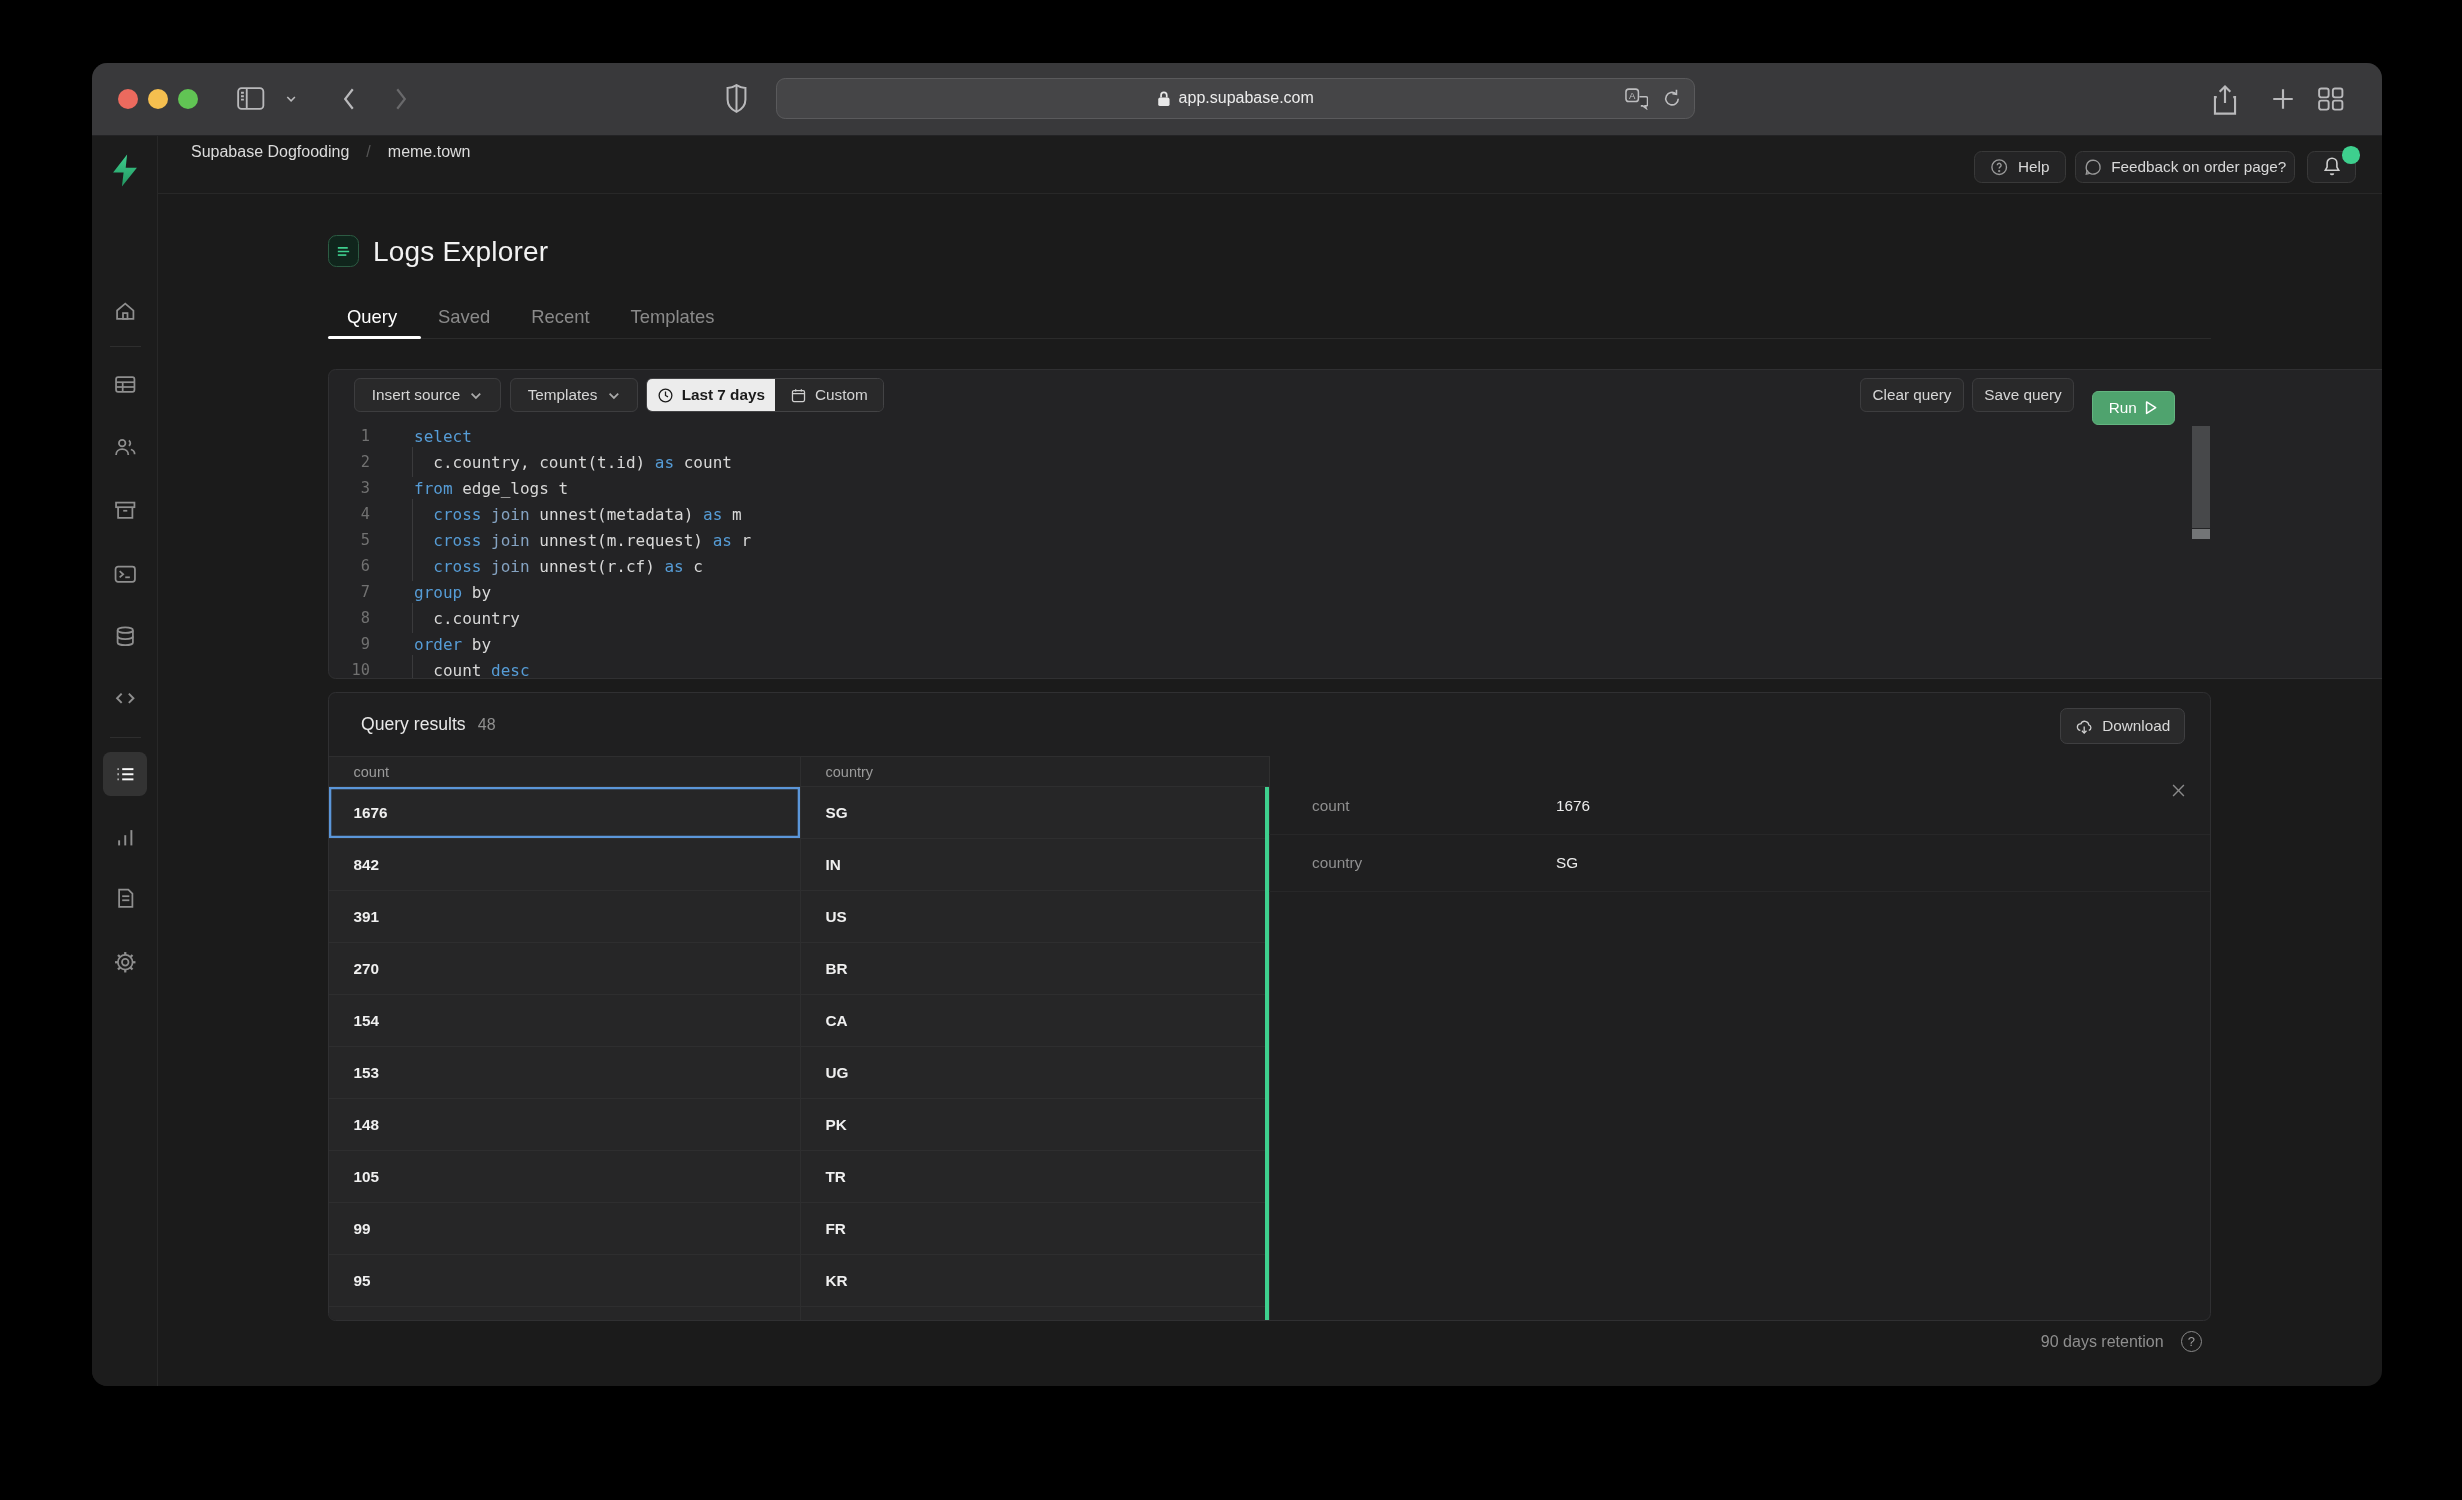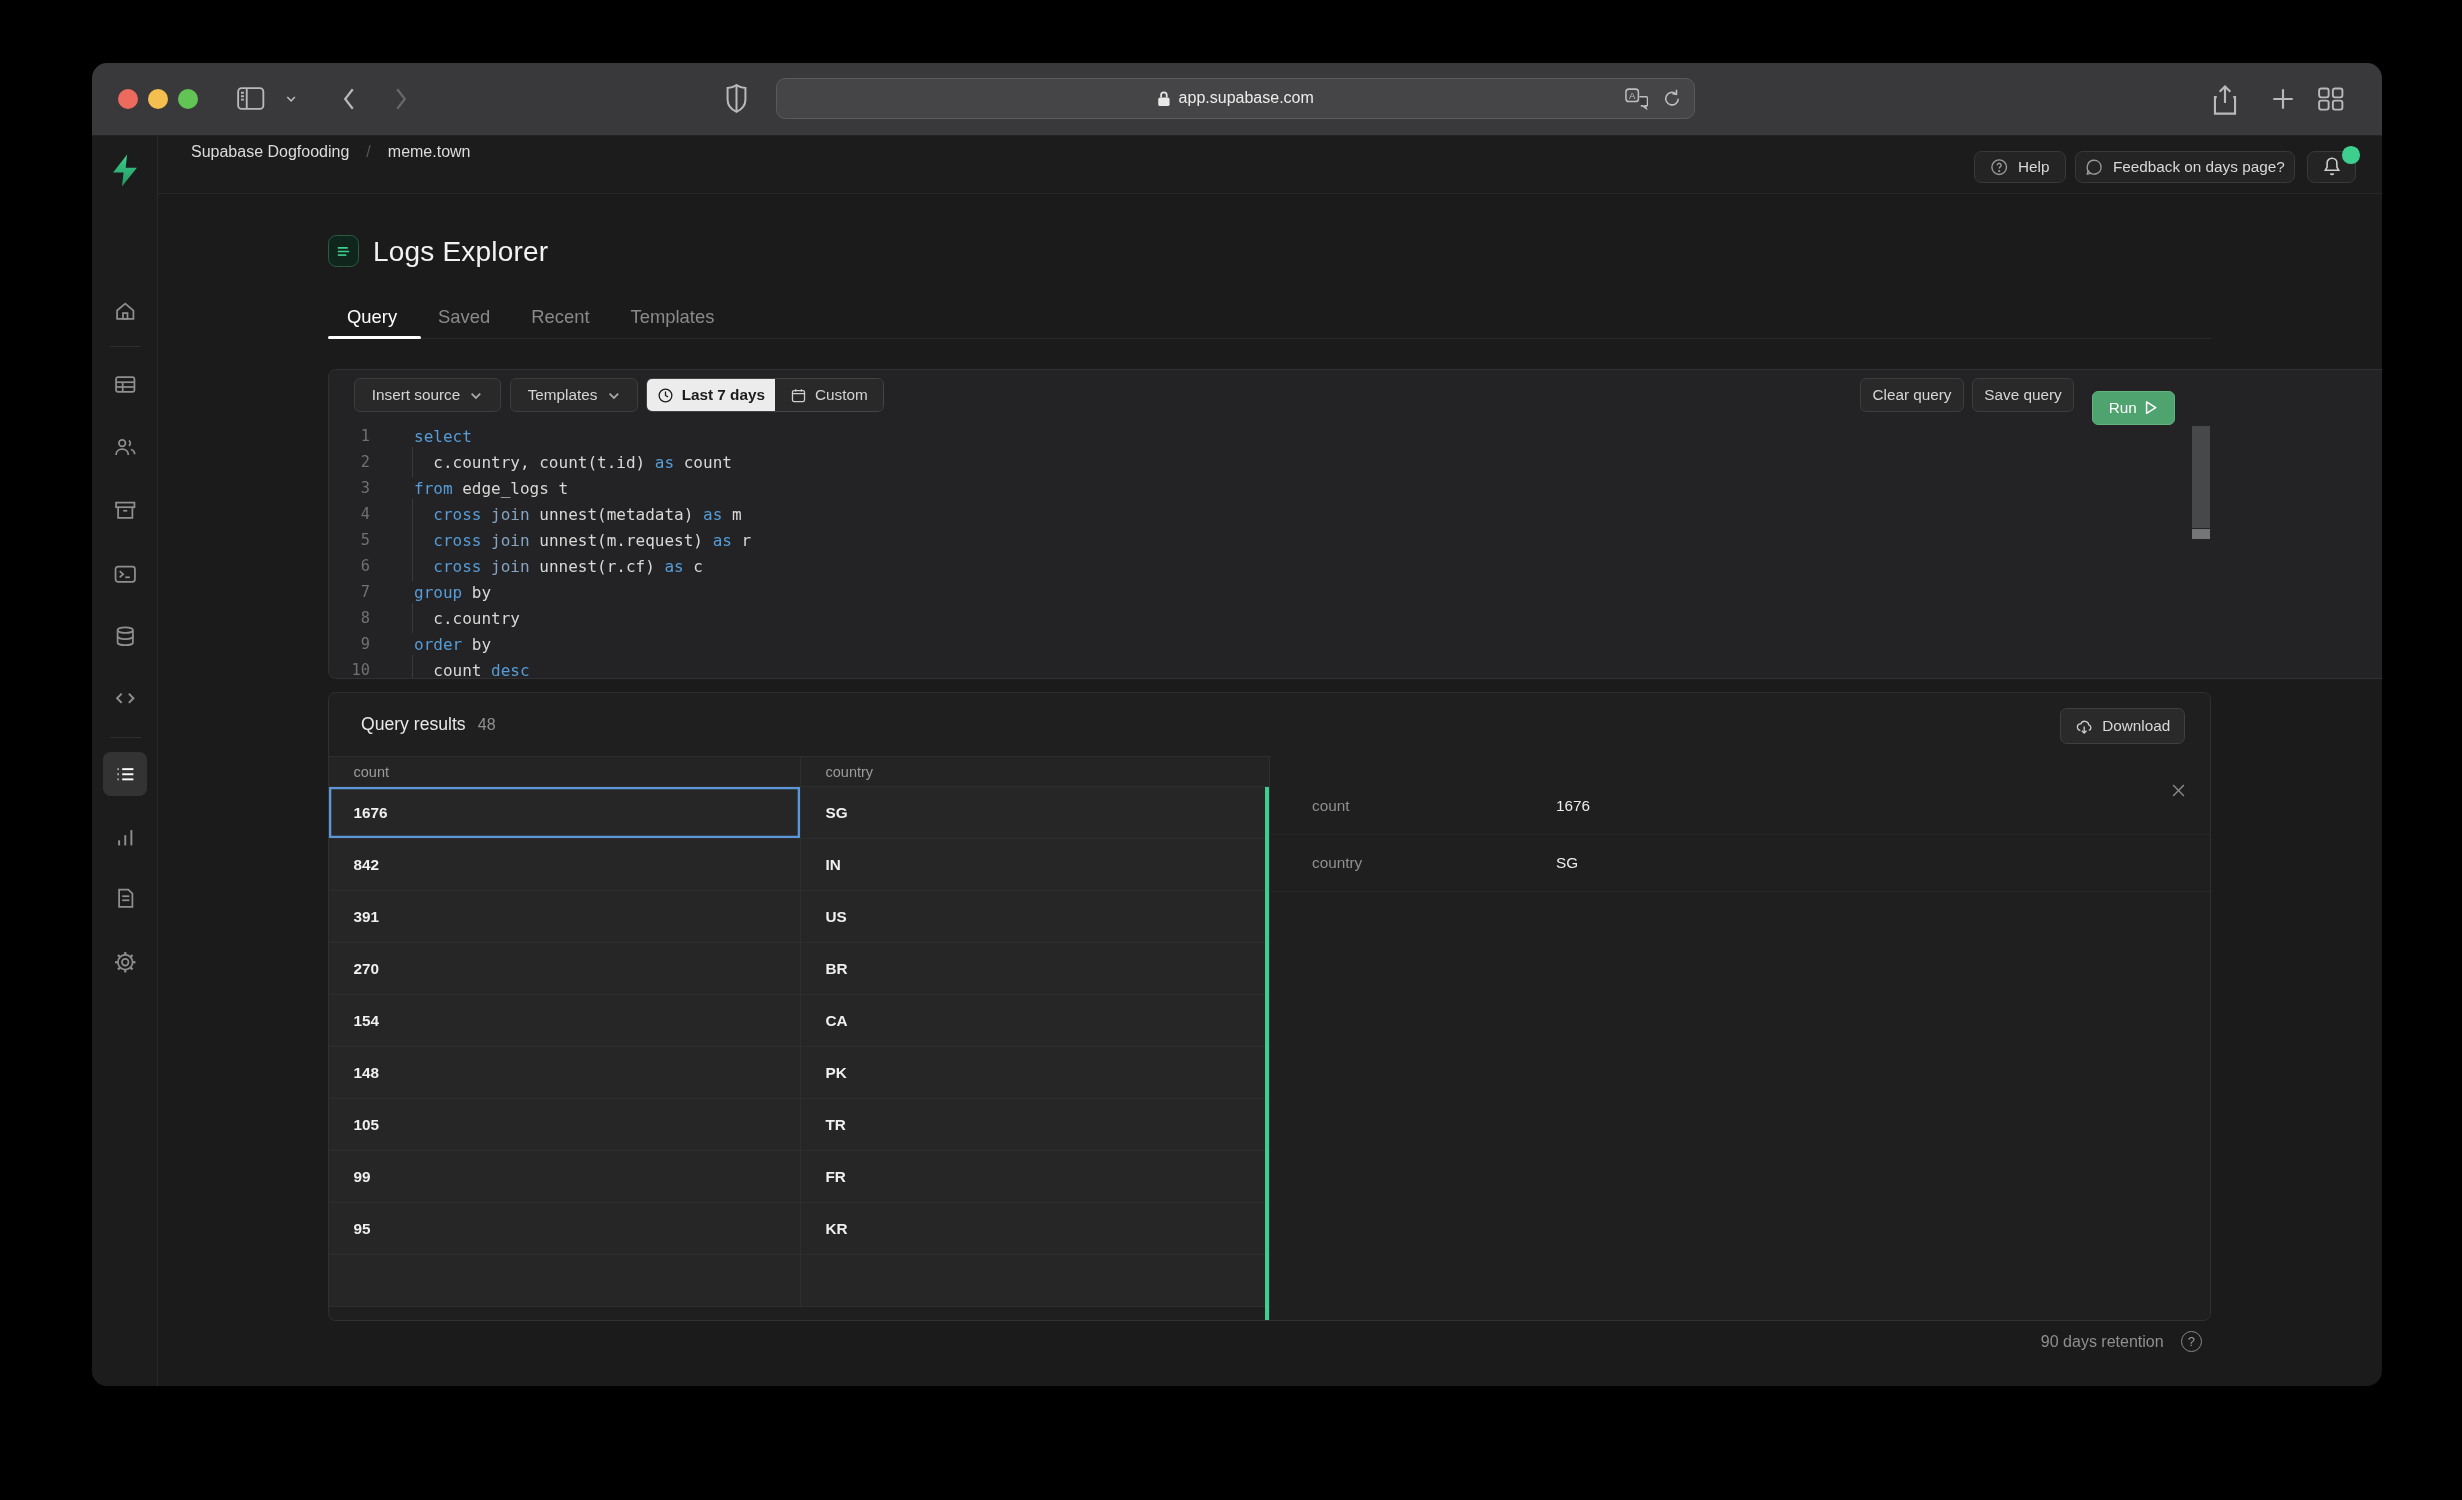--- a/index.html
+++ b/index.html
@@ -226,21 +226,21 @@
       <circle cx="12" cy="12" r="9.5"></circle>
       <path d="M9.5 9.5 a2.5 2.5 0 1 1 3.8 2.1 c-.9.55-1.3 1-1.3 2"></path>
         <circle cx="12" cy="17" r="0.6" fill="#9a9a9a"></circle>
     </svg>
     <span>Help</span>
   </div>
   <div class="hbtn" style="left:1983px; width:220px;">
     <svg width="18.4" height="18.4" viewBox="0 0 24 24" fill="none" stroke="#9a9a9a" stroke-width="1.8">
       <path d="M12 3 a9 9 0 1 1 -8 13.2 L3 21 l4.8-1 A9 9 0 0 1 12 3 Z"></path>
     </svg>
-    <span>Feedback on days page?</span>
+    <span>Feedback on order page?</span>
   </div>
   <div class="hbtn" style="left:2215px; width:49px;">
     <svg width="20" height="21.4" viewBox="0 0 22 24" fill="none" stroke="#cfcfcf" stroke-width="1.8">
       <path d="M11 2.5 a5.5 5.5 0 0 0 -5.5 5.5 v4.5 L3.5 16 h15 L16.5 12.5 V8 A5.5 5.5 0 0 0 11 2.5 Z"></path>
       <path d="M9.3 19.5 a1.8 1.8 0 0 0 3.4 0"></path>
     </svg>
   </div>
   <div class="green-dot"></div>
 
   <div class="sidebar">
@@ -494,20 +494,24 @@
         </div>
         <div class="t-row">
           <div class="cell count-cell">270</div>
           <div class="cell country-cell">BR</div>
         </div>
         <div class="t-row">
           <div class="cell count-cell">154</div>
           <div class="cell country-cell">CA</div>
         </div>
         <div class="t-row">
+          <div class="cell count-cell">153</div>
+          <div class="cell country-cell">UG</div>
+        </div>
+        <div class="t-row">
           <div class="cell count-cell">148</div>
           <div class="cell country-cell">PK</div>
         </div>
         <div class="t-row">
           <div class="cell count-cell">105</div>
           <div class="cell country-cell">TR</div>
         </div>
         <div class="t-row">
           <div class="cell count-cell">99</div>
           <div class="cell country-cell">FR</div>

